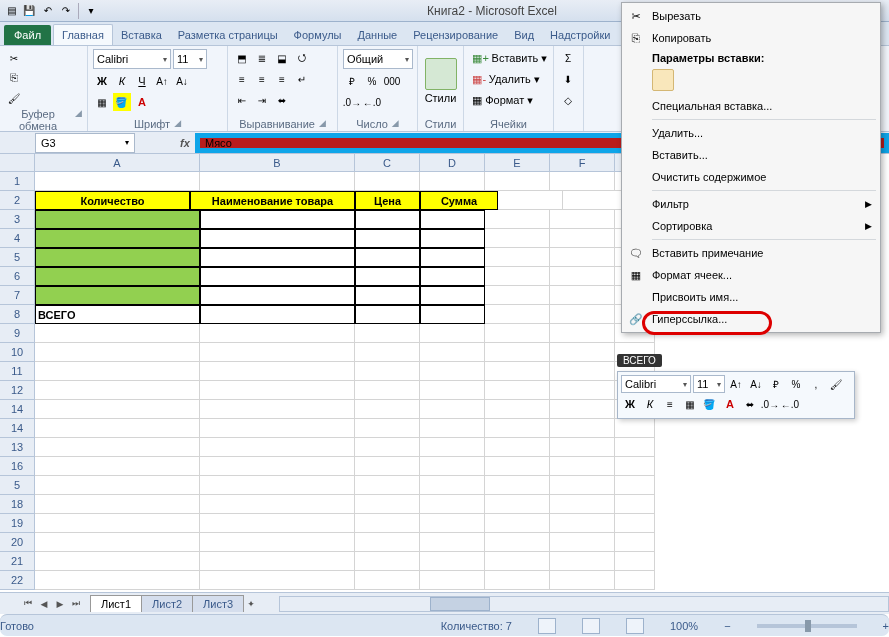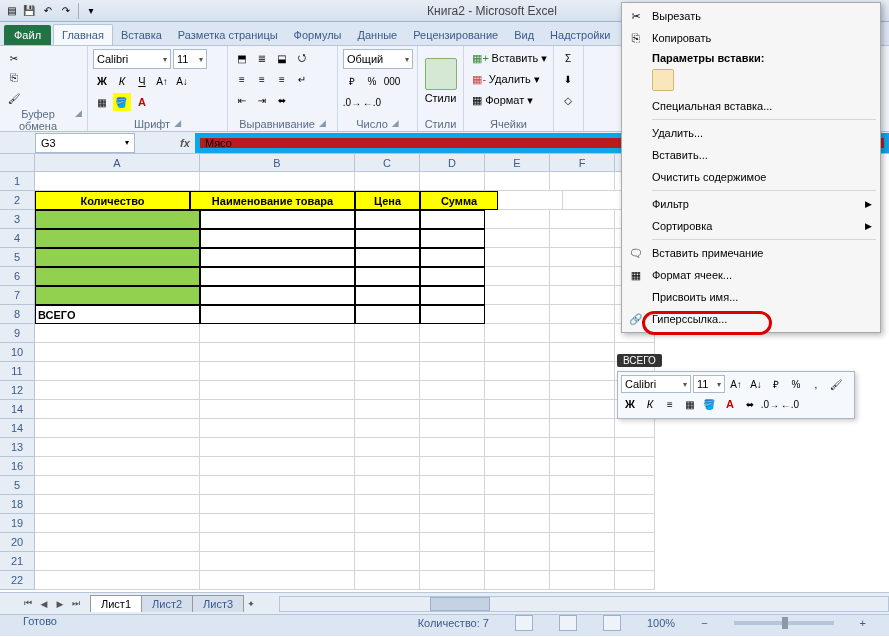--- a/index.html
+++ b/index.html
@@ -57,21 +57,21 @@
 
 
 .sheettabs { height: 22px; background: #e7edf5; border-top: 1px solid #b6c5d9; display: flex; align-items: center; padding-left: 20px; gap: 0; }
 .navbtn { width: 16px; height: 16px; display: flex; align-items: center; justify-content: center; font-size: 9px; color: #555; cursor: pointer; }
 .sheettab { padding: 2px 10px; background: #fff; border: 1px solid #999; border-bottom: none; font-size: 11px; cursor: pointer; margin-right: -1px; }
 .sheettab.inactive { background: #d5deed; color: #3a5a8a; }
 .hscroll { flex: 1; margin-left: 20px; height: 16px; background: #e7edf5; border: 1px solid #b6c5d9; display: flex; }
 .hscroll .thumb { width: 60px; background: #c5d2e3; border: 1px solid #9db2cc; margin-left: 150px; }
 
 
-.statusbar { height: 22px; background: #dce6f2; border-top: 1px solid #b6c5d9; display: flex; align-items: flex-start; padding: 0 23px; font-size: 11px; color: #3a5a8a; }
+.statusbar { height: 22px; background: #dce6f2; border-top: 1px solid #b6c5d9; display: flex; align-items: center; padding: 0 0; font-size: 11px; color: #3a5a8a; border-radius: 7px; }
 .statusbar .right { margin-left: auto; display: flex; align-items: center; gap: 26px; }
 .viewbtn { width: 18px; height: 16px; border: 1px solid #9db2cc; background: #eef3fa; cursor: pointer; }
 .zoomslider { width: 100px; height: 4px; background: #b6c5d9; position: relative; }
 .zoomslider .th { position: absolute; left: 48px; top: -4px; width: 6px; height: 12px; background: #8899aa; }
 
 
 .ctxmenu { position: absolute; left: 621px; top: 2px; width: 260px; background: #f6f6f6; border: 1px solid #a7abb0; box-shadow: 2px 2px 6px rgba(0,0,0,.3); padding: 2px; z-index: 100; }
 .ctxitem { height: 22px; display: flex; align-items: center; padding-left: 28px; position: relative; cursor: pointer; font-size: 11px; }
 .ctxitem .ico { position: absolute; left: 4px; width: 16px; height: 16px; display: flex; align-items: center; justify-content: center; font-size: 11px; }
 .ctxitem .arr { margin-left: auto; margin-right: 6px; font-size: 9px; }

